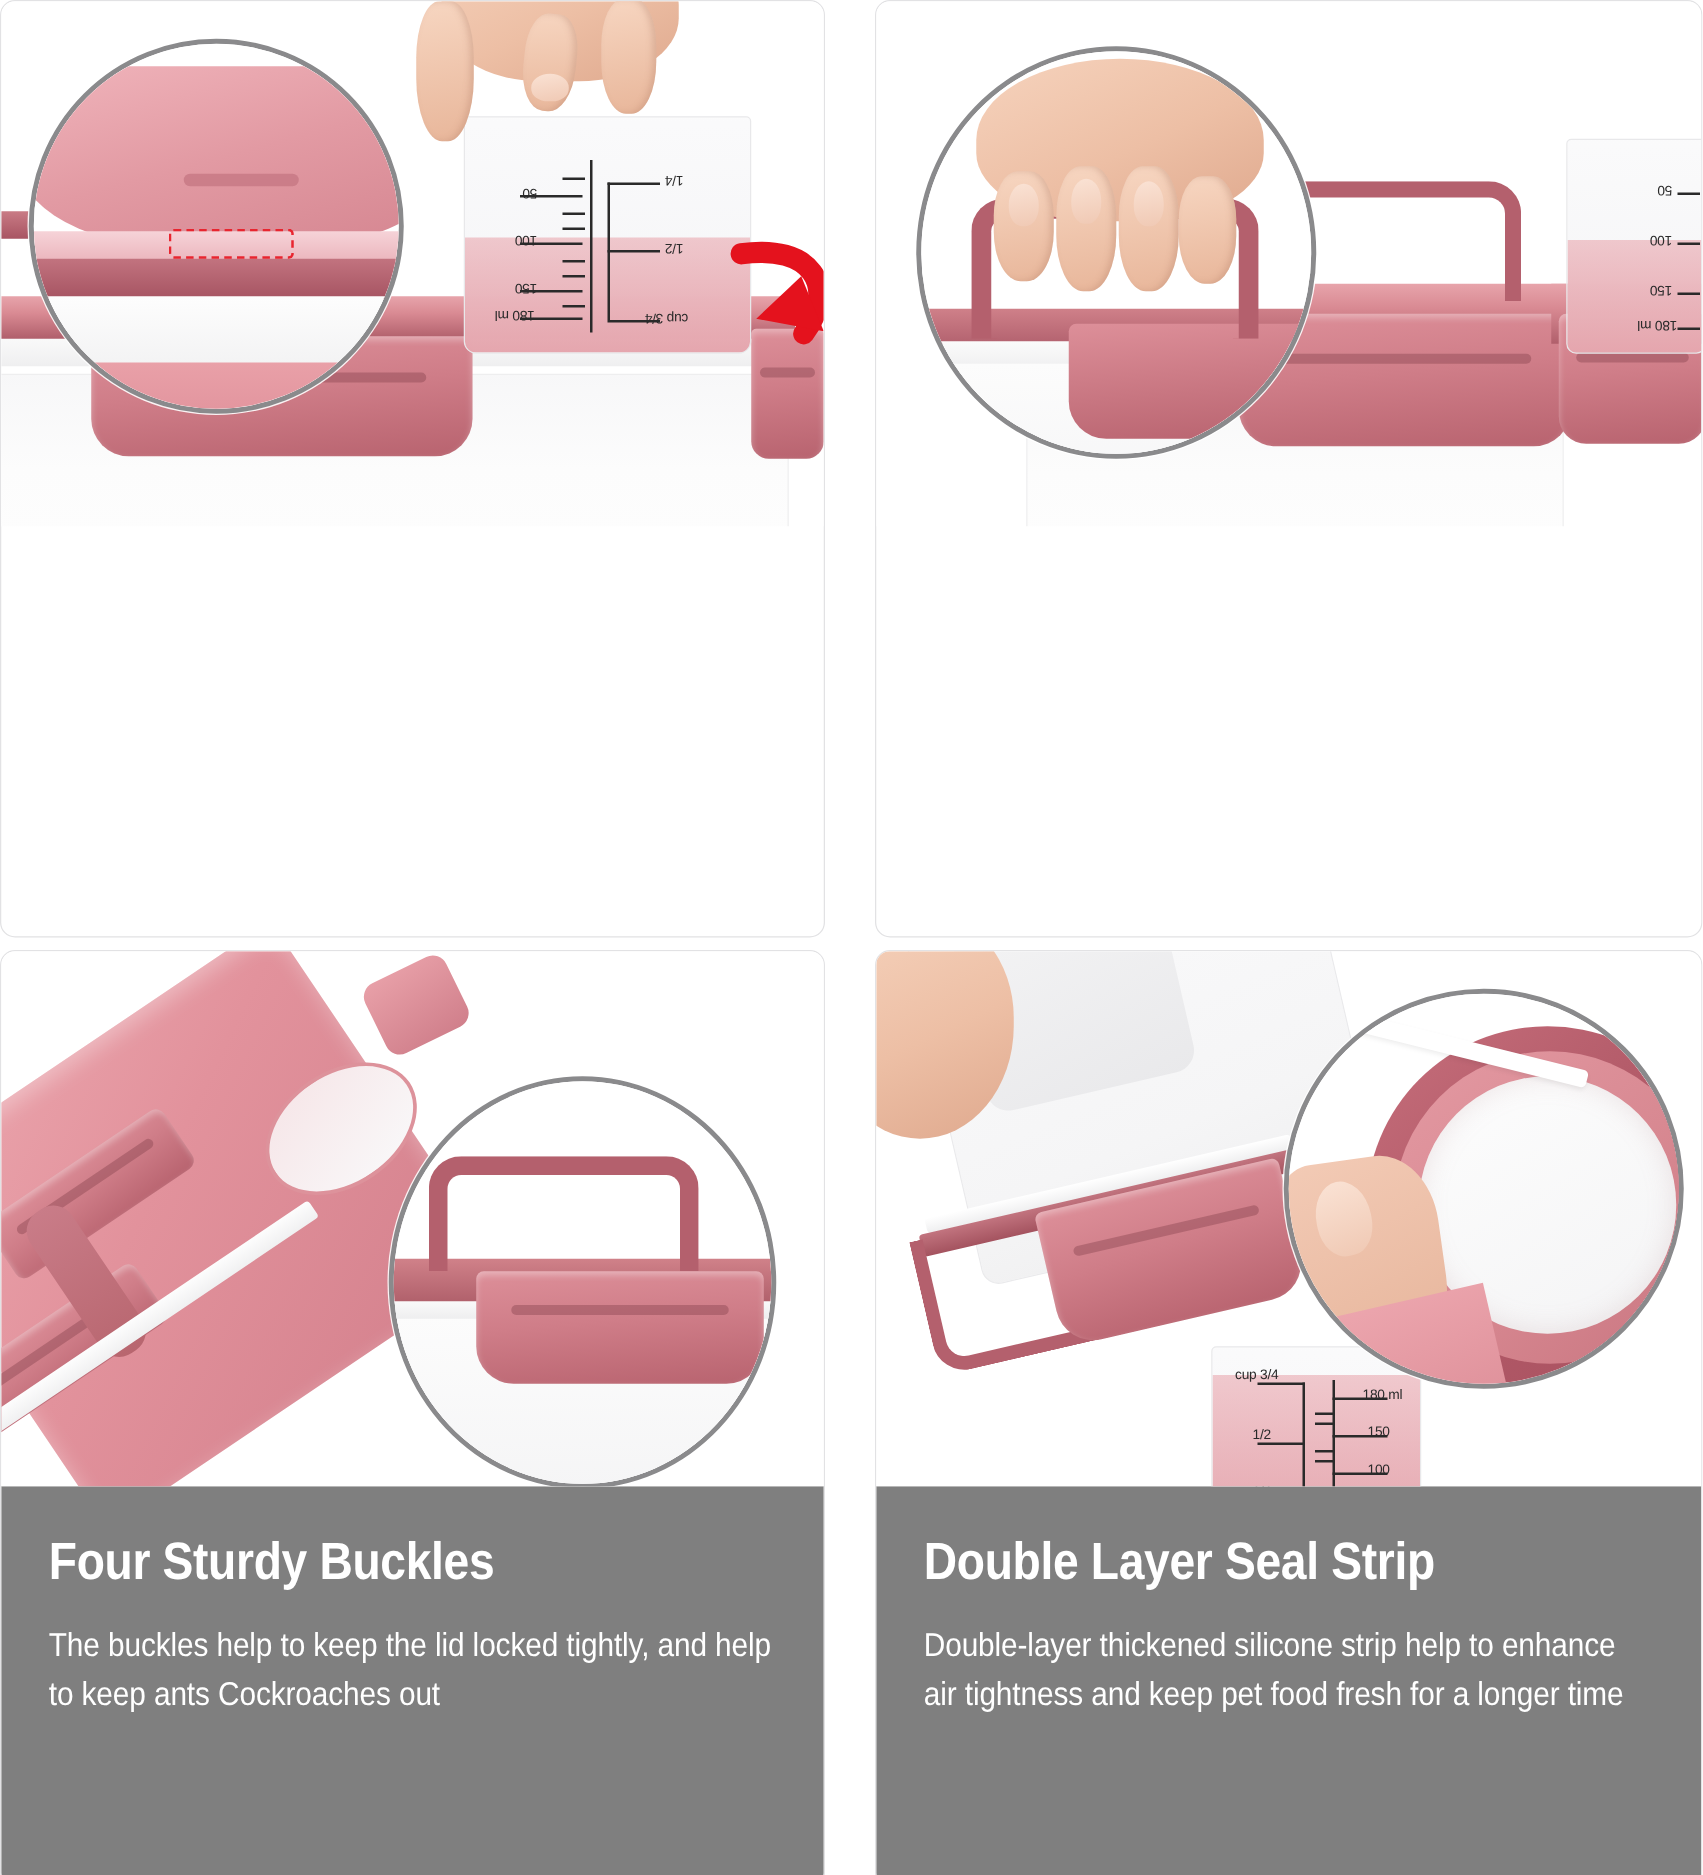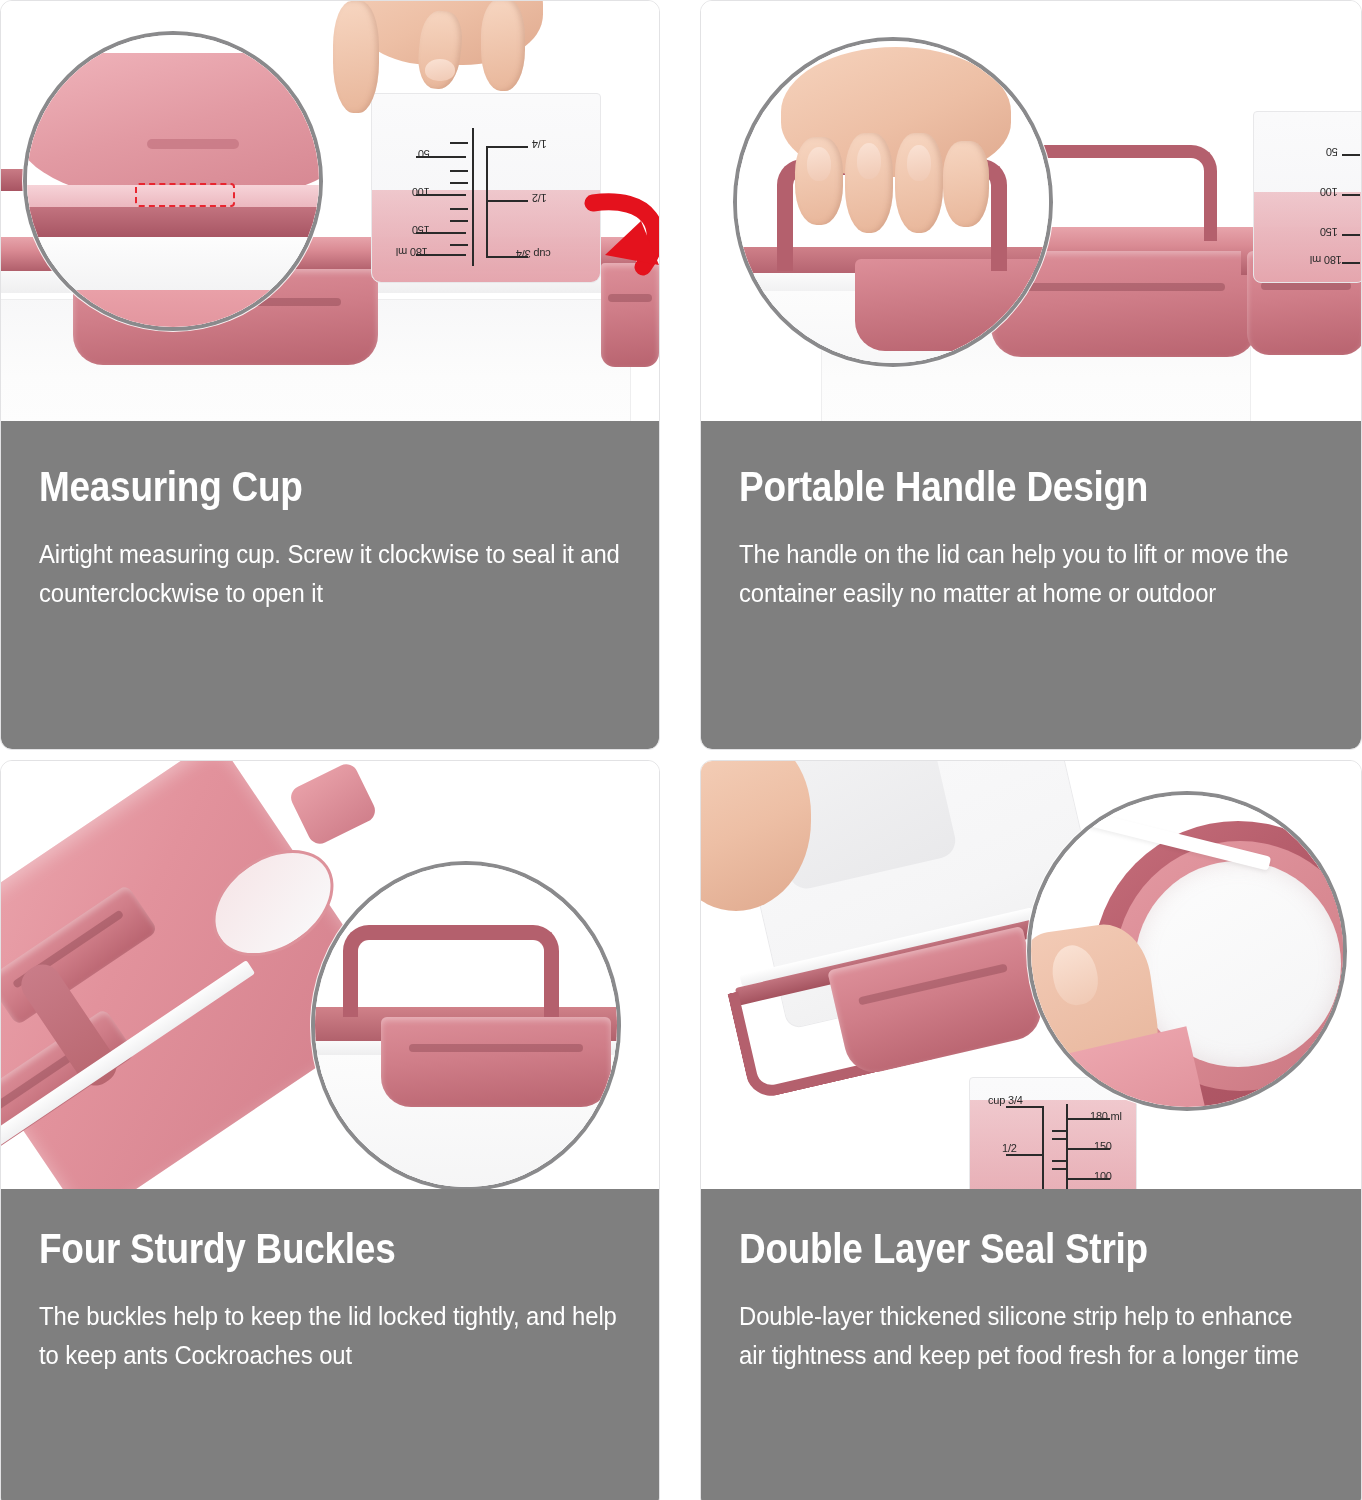--- a/index.html
+++ b/index.html
@@ -248,24 +248,20 @@
           <div style="position:absolute; left:-10px; top:255px; width:340px; height:70px;
                       background:linear-gradient(180deg,#e9a0a8,#dd8d97);"></div>
 
           <div style="position:absolute; left:120px; top:104px; width:92px; height:10px;
                       background:rgba(196,118,130,.75); border-radius:5px;"></div>
           <div class="dashed-mark" style="left:108px; top:148px; width:100px; height:24px;"></div>
         </div>
       </div>
     </div>
 
-    <div class="caption">
-      <div class="cap-title">Measuring Cup</div>
-      <div class="cap-desc">Airtight measuring cup. Screw it clockwise to seal it and counterclockwise to open it</div>
-    </div>
   </div>
 
   <div class="panel">
     <div class="photo h420">
       <div class="art">
 
         <div class="clear-body" style="left:120px; top:300px; width:430px; height:130px; border-radius:4px;"></div>
         <div class="silicone" style="left:96px; top:272px; width:470px; height:24px;"></div>
         <div class="lid-bar" style="left:92px; top:226px; width:480px; height:48px; border-radius:3px;"></div>
 
@@ -308,24 +304,20 @@
           <div class="finger" style="left:108px; top:92px; width:48px; height:100px;"></div>
           <div class="finger" style="left:158px; top:92px; width:48px; height:100px;"></div>
           <div class="finger" style="left:206px; top:100px; width:46px; height:86px;"></div>
           <div class="nail" style="left:70px; top:106px; width:24px; height:34px;"></div>
           <div class="nail" style="left:120px; top:102px; width:24px; height:36px;"></div>
           <div class="nail" style="left:170px; top:104px; width:24px; height:36px;"></div>
         </div>
       </div>
     </div>
 
-    <div class="caption">
-      <div class="cap-title">Portable Handle Design</div>
-      <div class="cap-desc">The handle on the lid can help you to lift or move the container easily no matter at home or outdoor</div>
-    </div>
   </div>
 
   <div class="panel">
     <div class="photo h430">
       <div class="art">
 
         <div style="position:absolute; left:-40px; top:54px; width:380px; height:330px;
                     background:linear-gradient(150deg,#eba5ad 0%, #e2929c 42%, #d4818d 100%);
                     border-radius:24px; transform:rotate(-34deg);
                     box-shadow:inset 0 6px 18px rgba(255,255,255,.35);"></div>

